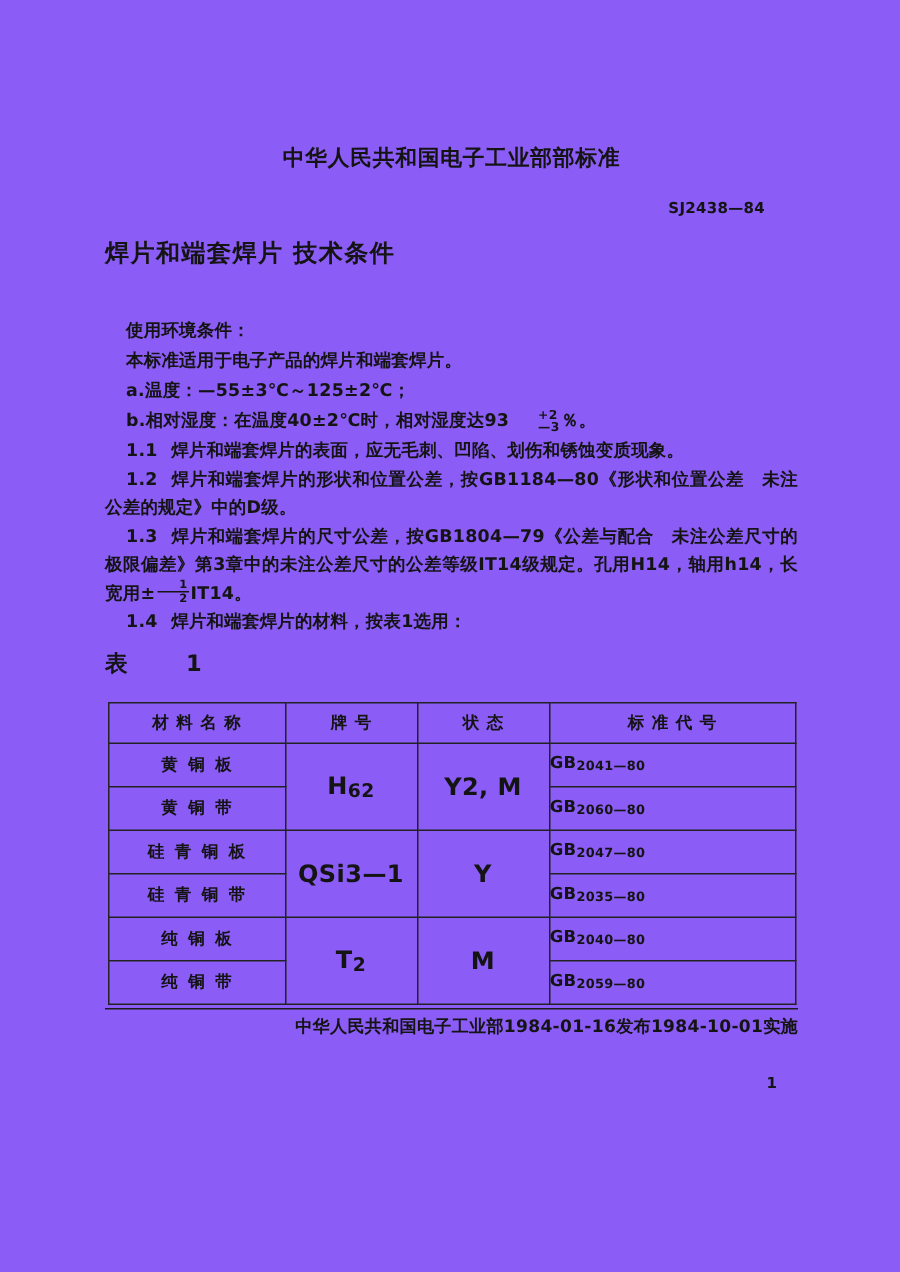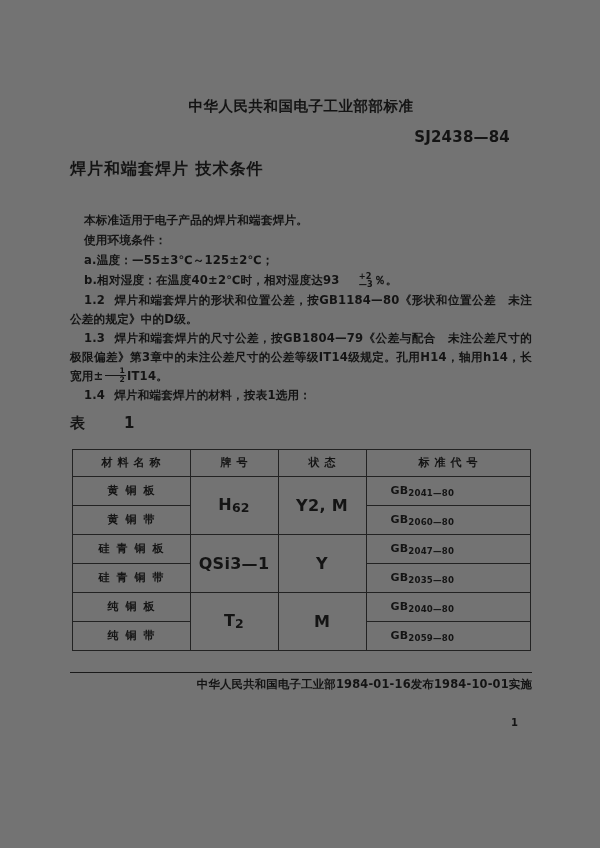--- a/index.html
+++ b/index.html
@@ -13,21 +13,21 @@
     font-family: "DejaVu Sans", "Liberation Sans", sans-serif;
     color: #141414;
     position: relative;
     overflow: hidden;
   }
   .page {
     position: absolute;
     left: 0; top: 0;
     width: 600px;
     height: 848px;
-    background: #737373;
+    background: #8b5cf6;
   }
   .content {
     position: absolute;
     left: 70px;
     top: 0;
     width: 462px;
   }
 
   
   .doc-org {
@@ -37,21 +37,21 @@
     letter-spacing: 0.5px;
     margin-top: 98px;
     line-height: 1.2;
   }
   .std-no-row {
     text-align: right;
     margin-top: 12px;
     padding-right: 22px;
   }
   .std-no {
-    font-size: 15px;
+    font-size: 10px;
     font-weight: bold;
     letter-spacing: 0.2px;
     font-family: "DejaVu Sans", "Liberation Sans", sans-serif;
   }
   .doc-title {
     font-size: 16px;
     font-weight: bold;
     letter-spacing: 1px;
     margin-top: 13px;
   }
@@ -147,21 +147,20 @@
     font-size: 11px;
   }
   table.mat td.grade, table.mat td.state {
     font-size: 16px;
     letter-spacing: 0.3px;
   }
   table.mat td.stdcode {
     font-size: 11px;
     letter-spacing: 0.2px;
     text-align: left;
-    padding-left: 24px;
   }
   .sub { font-size: 0.78em; vertical-align: -0.18em; }
   col.c1 { width: 118px; }
   col.c2 { width: 88px; }
   col.c3 { width: 88px; }
   col.c4 { width: 164px; }
 
   .table-note {
     font-size: 9.6px;
     font-weight: bold;
@@ -207,28 +206,31 @@
 
     <div class="doc-org">中华人民共和国电子工业部部标准</div>
 
     <div class="std-no-row">
       <span class="std-no">SJ2438—84</span>
     </div>
 
     <div class="doc-title">焊片和端套焊片   技术条件</div>
 
     <div class="body-block">
+      <p class="para indent1">使用环境条件：</p>
       <p class="para indent1">本标准适用于电子产品的焊片和端套焊片。</p>
-      <p class="para indent1">使用环境条件：</p>
       <p class="para indent1">a.温度：—55±3℃～125±2℃；</p>
       <p class="para indent1">
         <span>b.相对湿度：在温度40±2℃时，相对湿度达93 </span><span class="tol"><span class="t">+2</span><span class="b">—3</span></span><span>％。</span>
       </p>
 
 
+      <p class="clause">
+        <span class="cnum">1.1</span><span>焊片和端套焊片的表面，应无毛刺、凹陷、划伤和锈蚀变质现象。</span>
+      </p>
 
       <p class="clause">
         <span class="cnum">1.2</span><span>焊片和端套焊片的形状和位置公差，按GB1184—80《形状和位置公差　未注公差的规定》中的D级。</span>
       </p>
 
       <p class="clause">
         <span class="cnum">1.3</span><span>焊片和端套焊片的尺寸公差，按GB1804—79《公差与配合　未注公差尺寸的极限偏差》第3章中的未注公差尺寸的公差等级IT14级规定。孔用H14，轴用h14，长宽用±</span><span class="frac"><span class="n">1</span><span class="d">2</span></span><span>IT14。</span>
       </p>
 
       <p class="clause">

